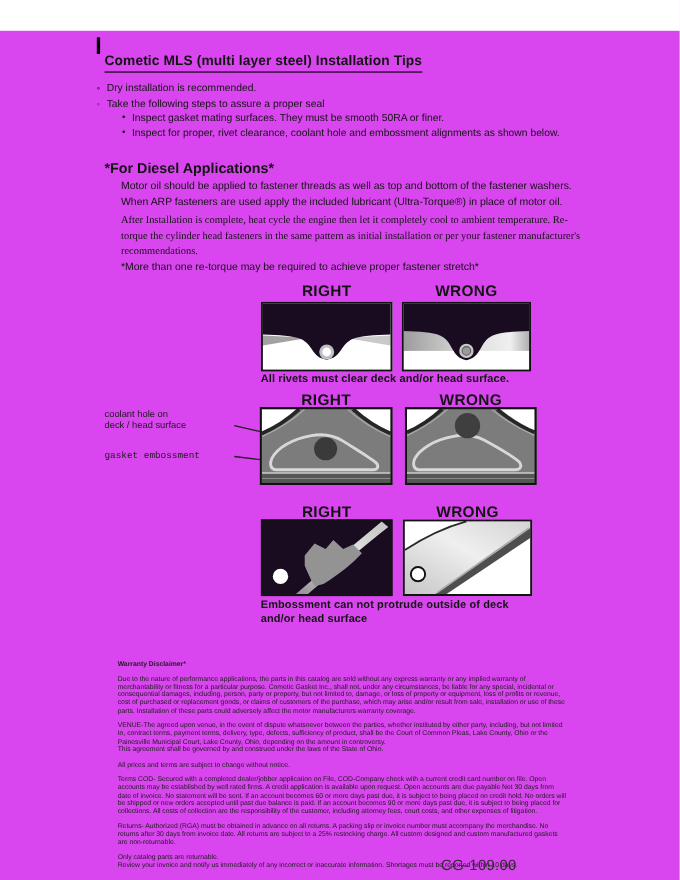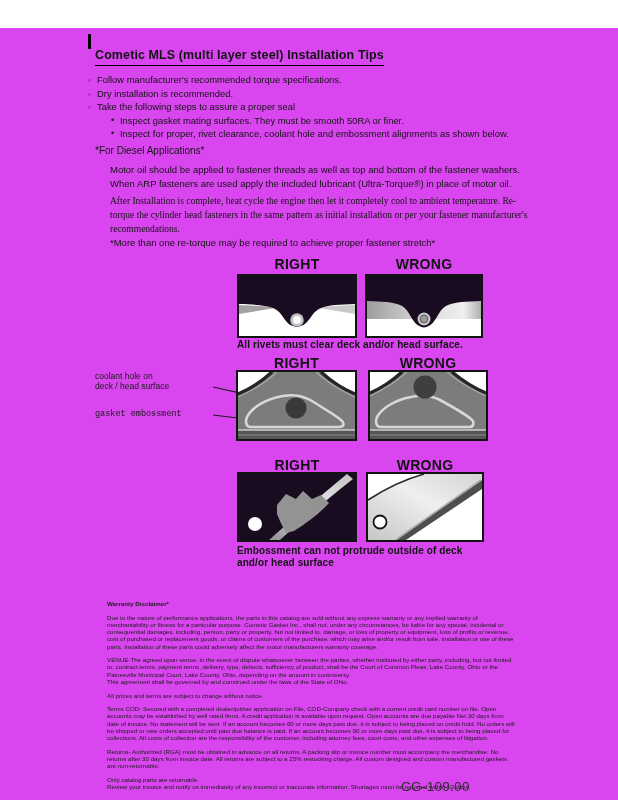--- a/index.html
+++ b/index.html
@@ -7,21 +7,21 @@
         font-family:"Liberation Sans",sans-serif;color:#131313;margin-top:28px;}
   .corner-mark{position:absolute;left:88px;top:6px;width:3px;height:15px;background:#000;}
   .title{position:absolute;left:95px;top:20px;margin:0;font-size:12.5px;font-weight:bold;
          letter-spacing:.1px;border-bottom:1.6px solid #000;padding-bottom:3px;}
   .bullets{position:absolute;left:88px;top:45px;width:445px;font-size:9.4px;line-height:13.5px;}
   .b{position:relative;padding-left:9px;}
   .b .mk{position:absolute;left:0;top:0;}
   .l1 .mk{font-size:8px;top:1px;}
   .l2{margin-left:23px;}
   .l2 .mk{font-size:9px;}
-  .diesel-h{position:absolute;left:95px;top:117px;margin:0;font-size:10px;font-weight:normal;}
+  .diesel-h{position:absolute;left:95px;top:117px;margin:0;font-size:13px;font-weight:bold;}
   .para{position:absolute;left:110px;width:424px;margin:0;font-size:9.5px;line-height:14px;}
   .p1{top:135px;} .p2{top:166px;font-family:Liberation Serif, serif;} .p3{top:208px;}
   .dg-h{position:absolute;margin:0;font-size:14px;font-weight:bold;text-align:center;letter-spacing:.3px;}
   .dg{position:absolute;display:block;}
   .cap{position:absolute;margin:0;font-size:10px;font-weight:bold;letter-spacing:.1px;line-height:12px;}
   .lbl{position:absolute;margin:0;font-size:8.5px;line-height:10px;text-align:left;color:#1b1b1b;}
   .overlay{position:absolute;pointer-events:none;}
   .legal{position:absolute;left:107px;top:572px;width:408px;font-size:6.2px;line-height:7.2px;color:#1c1c1c;}
   .legal p{margin:0 0 6.5px;}
   .legal p.tight{margin-bottom:0;}
@@ -31,21 +31,21 @@
 </head>
 <body>
 
 <div class="page">
 
   <div class="corner-mark"></div>
 
   <h1 class="title">Cometic MLS (multi layer steel) Installation Tips</h1>
 
   <div class="bullets">
-    <div class="b l1"><span class="mk">◦</span><span>Follow manufacturer's recommended torque specifications.</span></div>
+    <div class="b l1"><span class="mk">◦</span></div>
     <div class="b l1"><span class="mk">◦</span><span>Dry installation is recommended.</span></div>
     <div class="b l1"><span class="mk">◦</span><span>Take the following steps to assure a proper seal</span></div>
     <div class="b l2"><span class="mk">•</span><span>Inspect gasket mating surfaces.  They must be smooth 50RA or finer.</span></div>
     <div class="b l2"><span class="mk">•</span><span>Inspect for proper, rivet clearance, coolant hole and embossment alignments as shown below.</span></div>
   </div>
 
   <h2 class="diesel-h">*For Diesel Applications*</h2>
   <p class="para p1">Motor oil should be applied to fastener threads as well as top and bottom of the fastener washers. When ARP fasteners are used apply the included lubricant (Ultra-Torque®) in place of motor oil.</p>
   <p class="para p2">After Installation is complete, heat cycle the engine then let it completely cool to ambient temperature. Re-torque the cylinder head fasteners in the same pattern as initial installation or per your fastener manufacturer's recommendations.</p>
   <p class="para p3">*More than one re-torque may be required to achieve proper fastener stretch*</p>

